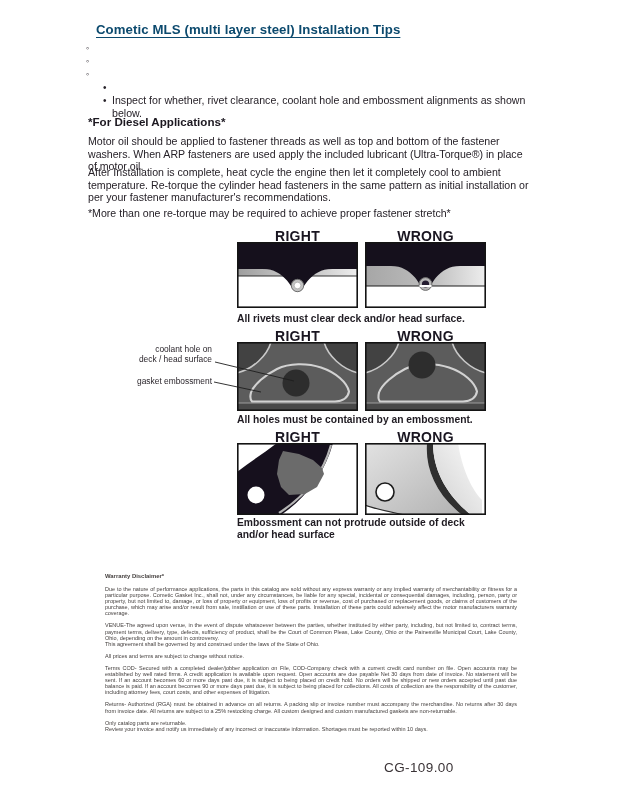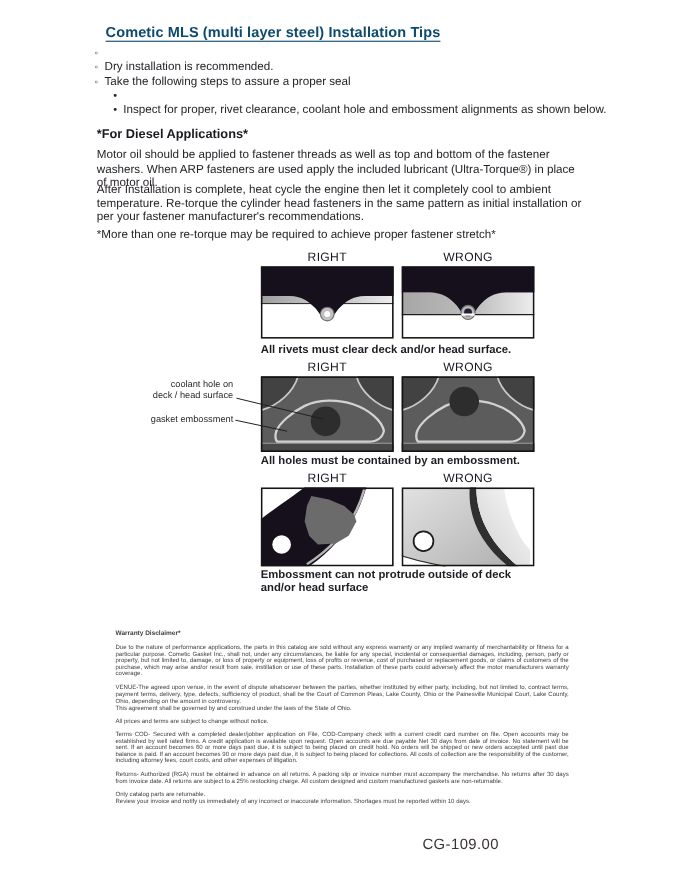--- a/index.html
+++ b/index.html
@@ -26,21 +26,21 @@
   .sub{padding-left:17px;}
 
   
   .diesel-head{left:88px;top:115px;font-size:11.6px;font-weight:bold;color:#1c1820;}
   .para{left:88px;width:442px;font-size:10.6px;line-height:12.6px;color:#272229;}
   .p1{top:135px;}
   .p2{top:166px;}
   .p3{top:207px;}
 
   
-  .rw-label{font-size:11px;font-weight:normal;text-align:center;width:121px;color:#191520;letter-spacing:.3px;}
+  .rw-label{font-size:14px;font-weight:bold;text-align:center;width:121px;color:#191520;letter-spacing:.3px;}
   .cap{font-size:10.3px;font-weight:bold;color:#1f1b22;line-height:11.5px;}
   .side-label{font-size:8.4px;line-height:10px;text-align:right;color:#2a252b;}
 
   .dgm{width:121px;}
   .dgm svg{display:block;width:100%;height:100%;}
 
   
   .fineprint{left:105px;top:573px;width:412px;color:#45403f;}
   .fp-head{font-size:5.9px;font-weight:bold;margin:0 0 7px 0;}
   .fp-p{font-size:5.5px;line-height:6.1px;margin:0 0 6px 0;text-align:justify;white-space:pre-line;}
@@ -51,32 +51,30 @@
 <body>
 
 <div class="abs doc-title">Cometic MLS (multi layer steel) Installation Tips</div>
 
 <div class="abs tips">
   <div class="b-row">
     <span class="b-glyph">◦</span>
   </div>
   <div class="b-row">
     <span class="b-glyph">◦</span>
-    <span>Dry installation is recommended.</span>
   </div>
   <div class="b-row">
     <span class="b-glyph">◦</span>
-    <span>Take the following steps to assure a proper seal</span>
   </div>
   <div class="b-row sub">
     <span class="b-glyph">•</span>
   </div>
   <div class="b-row sub">
     <span class="b-glyph">•</span>
-    <span>Inspect for proper, rivet clearance, coolant hole and embossment alignments as shown below.</span>
+    <span>Inspect for whether, rivet clearance, coolant hole and embossment alignments as shown below.</span>
   </div>
 </div>
 
 <div class="abs diesel-head">*For Diesel Applications*</div>
 <div class="abs para p1">Motor oil should be applied to fastener threads as well as top and bottom of the fastener washers. When ARP fasteners are used apply the included lubricant (Ultra-Torque®) in place of motor oil.</div>
 <div class="abs para p2">After Installation is complete, heat cycle the engine then let it completely cool to ambient temperature. Re-torque the cylinder head fasteners in the same pattern as initial installation or per your fastener manufacturer's recommendations.</div>
 <div class="abs para p3">*More than one re-torque may be required to achieve proper fastener stretch*</div>
 
 <div class="abs rw-label" style="left:237px;top:228px;">RIGHT</div>
 <div class="abs rw-label" style="left:365px;top:228px;">WRONG</div>

